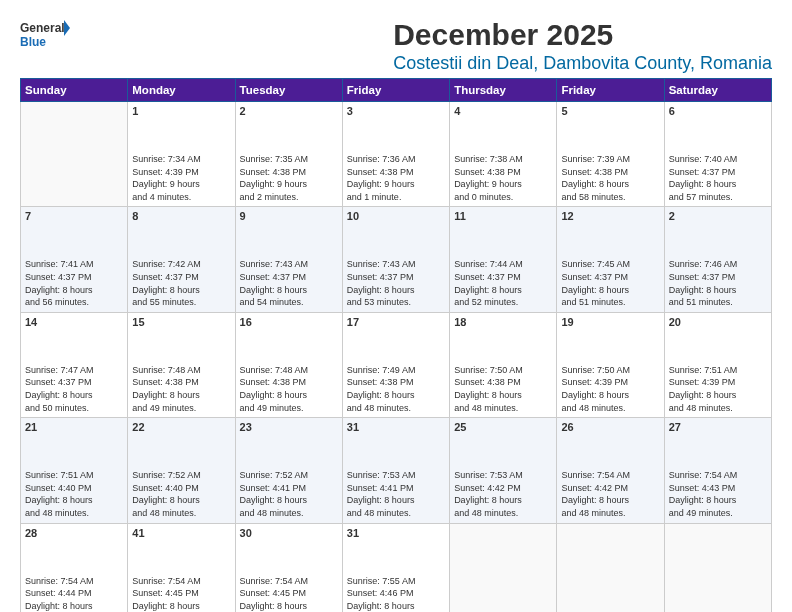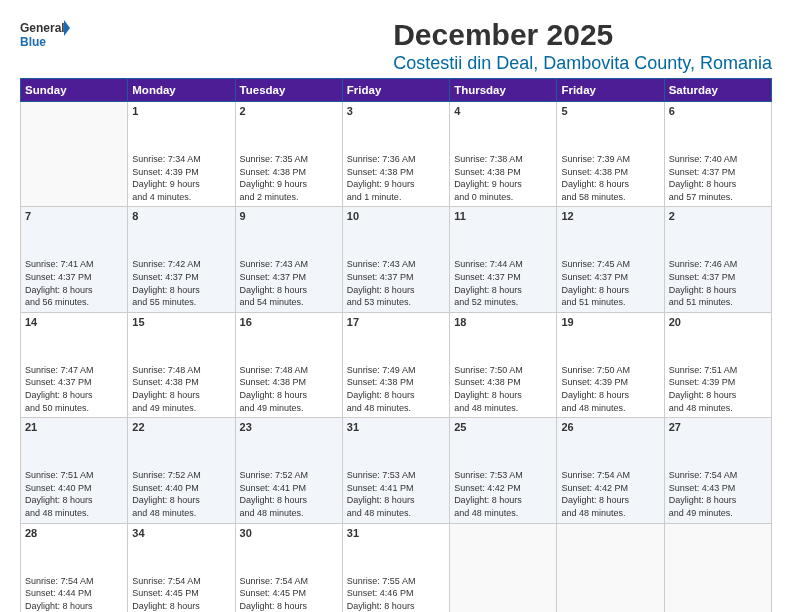--- a/index.html
+++ b/index.html
@@ -232,21 +232,21 @@
             <span class="day-num">27</span>
             <div class="cell-content">Sunrise: 7:54 AM<br>Sunset: 4:43 PM<br>Daylight: 8 hours<br>and 49 minutes.</div>
           </td>
         </tr>
         <tr>
           <td>
             <span class="day-num">28</span>
             <div class="cell-content">Sunrise: 7:54 AM<br>Sunset: 4:44 PM<br>Daylight: 8 hours<br>and 49 minutes.</div>
           </td>
           <td>
-            <span class="day-num">34</span>
+            <span class="day-num">41</span>
             <div class="cell-content">Sunrise: 7:54 AM<br>Sunset: 4:45 PM<br>Daylight: 8 hours<br>and 50 minutes.</div>
           </td>
           <td>
             <span class="day-num">30</span>
             <div class="cell-content">Sunrise: 7:54 AM<br>Sunset: 4:45 PM<br>Daylight: 8 hours<br>and 50 minutes.</div>
           </td>
           <td>
             <span class="day-num">31</span>
             <div class="cell-content">Sunrise: 7:55 AM<br>Sunset: 4:46 PM<br>Daylight: 8 hours<br>and 51 minutes.</div>
           </td>

